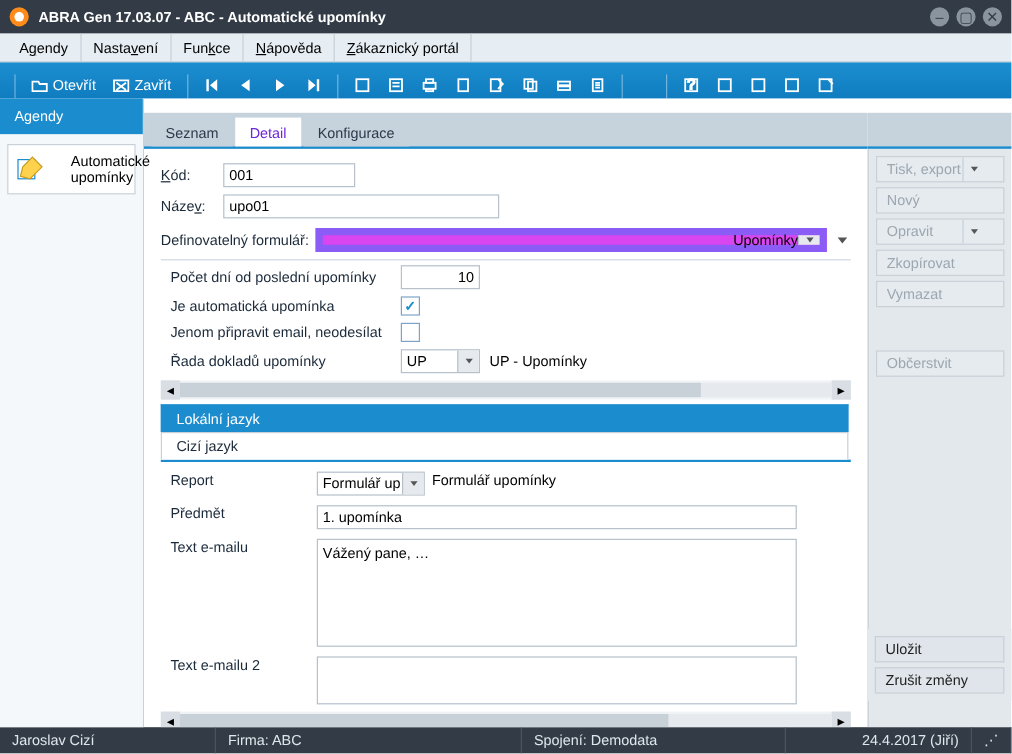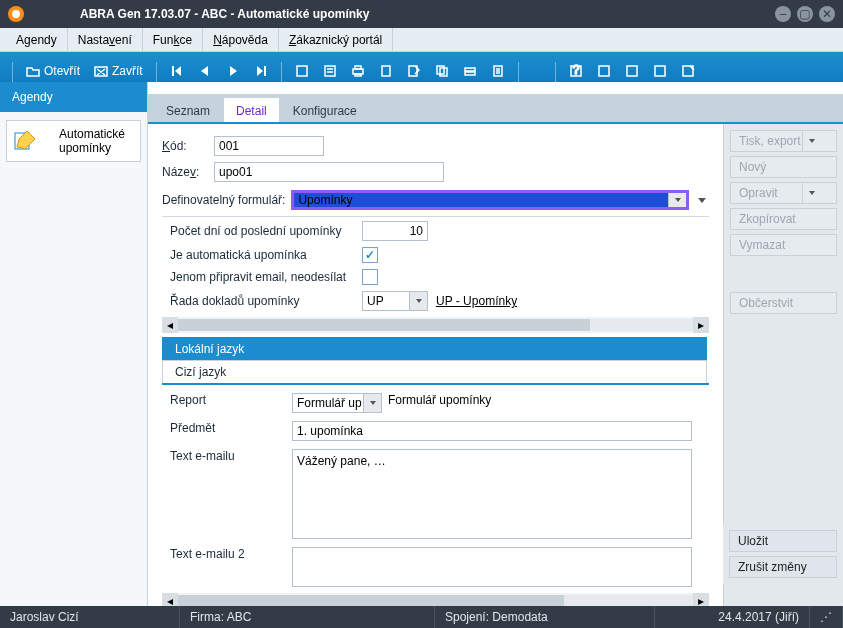--- a/index.html
+++ b/index.html
@@ -2,62 +2,62 @@
 <html><head>
 <meta charset="utf-8">
 <style>
   * { box-sizing: border-box; margin: 0; padding: 0; font-family: "Segoe UI", Tahoma, sans-serif; font-size: 12px; }
   body { background: #fff; width: 843px; height: 628px; overflow: hidden; }
 
   
   .titlebar { height: 28px; background: #333c46; color: #fff; display: flex; align-items: center; padding: 0 8px; }
   .titlebar .logo { width: 16px; height: 16px; background: #ff8c1a; border-radius: 50%; margin-right: 8px; display:flex; align-items:center; justify-content:center; }
   .titlebar .logo::after { content:""; width:8px; height:8px; background:#fff; border-radius:50%; }
-  .titlebar .title { font-weight: bold; flex: 1; margin-left: 48px; }
+  .titlebar .title { font-weight: bold; flex: 1; }
   .titlebar .winbtns { display: flex; gap: 6px; }
   .winbtn { width: 16px; height: 16px; border-radius: 50%; background: #8a949e; color:#333c46; display:flex; align-items:center; justify-content:center; cursor:pointer; }
 
   
   .menubar { height: 24px; background: #e6eef4; border-bottom: 1px solid #c8d0d8; display: flex; align-items: stretch; padding-left: 6px; }
   .menubar .mitem { padding: 0 10px; display:flex; align-items:center; border-right: 1px solid #c8d0d8; cursor:pointer; }
   .menubar .mitem .ul { text-decoration: underline; }
 
   
   .toolbar { height: 30px; background: linear-gradient(#1c8fcf,#0f7cc0); display: flex; align-items: flex-end; padding: 0 8px; color:#fff; gap: 4px; }
   .tbtn { height: 22px; min-width: 20px; display:flex; align-items:center; justify-content:center; gap:4px; padding:0 4px; cursor:pointer; border:1px solid transparent; border-radius:2px; }
   .tbtn svg { width:14px; height:14px; stroke:#fff; fill:none; stroke-width:1.5; }
   .tbtn svg.fill { fill:#fff; stroke:none; }
   .tsep { width:1px; height:20px; background: rgba(255,255,255,0.4); margin: 0 4px; }
 
   
   .bodyarea { display:flex; height: calc(628px - 28px - 24px - 30px - 22px); }
 
   
-  .leftnav { width:148px; display:flex; flex-direction:column; border-right:1px solid #c8d0d8; }
+  .leftnav { width:120px; display:flex; flex-direction:column; border-right:1px solid #c8d0d8; }
   .leftnav .navhead { height:30px; background:#1b8dcf; color:#fff; display:flex; align-items:center; padding-left:12px; font-weight:500; }
   .leftnav .navbody { flex:1; background:#f5f8fa; padding:8px 6px; }
   .navcard { background:#fff; border:1px solid #c8d0d8; padding:6px; display:flex; align-items:center; gap:22px; cursor:pointer; }
   .navcard .nicon { width:28px; height:28px; display:flex; align-items:center; justify-content:center; }
 
   
   .center { flex:1; display:flex; flex-direction:column; position:relative; }
   .tabs { height:30px; background:#c6d2dc; display:flex; align-items:flex-end; padding-left:6px; border-bottom:2px solid #1b8dcf; }
   .tab { padding:6px 12px 4px; background:#c6d2dc; color:#2b3a4a; cursor:pointer; margin-right:2px; }
   .tab.active { background:#fff; color:#6d28d9; font-weight:500; }
 
   .detailpad { padding:12px 14px 0; flex:1; overflow:hidden; position:relative; }
   .formrow { display:flex; align-items:center; margin-bottom:6px; }
   .formrow label { width:52px; color:#1b2a3a; }
   .formrow label .ul { text-decoration: underline; }
   .input { border:1px solid #b5c0ca; height:20px; padding:0 4px; background:#fff; }
   .input.sm { width:110px; }
   .input.md { width:230px; }
 
   .deflabel { color:#1b2a3a; margin-right:6px; }
-  .combo { display:flex; align-items:center; border:3px solid #8b5cf6; height:20px; background:#1d4ed8; padding-left:4px; flex:1; margin-right:4px; position:relative; }
+  .combo { display:flex; align-items:center; border:6px solid #8b5cf6; height:20px; background:#d946ef; padding-left:4px; flex:1; margin-right:4px; position:relative;text-align:right; }
   .combo .cval { flex:1; }
   .combo .cdrop { width:18px; height:100%; background:#e6eaee; display:flex; align-items:center; justify-content:center; cursor:pointer; border-left:1px solid #b5c0ca; }
   .extra-drop { width:14px; height:14px; display:flex; align-items:center; justify-content:center; cursor:pointer; margin-left:2px; }
 
   .boxarea { border-top:1px solid #d0d8e0; margin-top:6px; padding-top:4px; }
   .boxrow { display:flex; align-items:center; margin-bottom:6px; }
   .boxrow label { width:200px; color:#1b2a3a; padding-left:8px; }
   .numin { border:1px solid #b5c0ca; height:20px; width:66px; text-align:right; padding-right:4px; }
   .chk { width:16px; height:16px; border:1px solid #7da4c8; background:#fff; display:flex; align-items:center; justify-content:center; cursor:pointer; }
   .chk.checked::after { content:"✓"; color:#1b8dcf; font-weight:bold; font-size:12px; line-height:1; }
@@ -307,21 +307,21 @@
           <div class="chk"></div>
         </div>
         <div class="boxrow">
           <label>Řada dokladů upomínky</label>
           <div class="dropsmall">
             <span>UP</span>
             <div class="cdrop">
                   <div class="tri sm"></div>
                 </div>
           </div>
-          <span style="margin-left:8px;text-decoration:underline;">UP - Upomínky</span>
+          <span style="margin-left:8px;">UP - Upomínky</span>
         </div>
         <div class="hscroll">
           <div class="arrow">◂</div>
           <div class="track">
                 <div class="thumb"></div>
               </div>
           <div class="arrow">▸</div>
         </div>
       </div>
 

